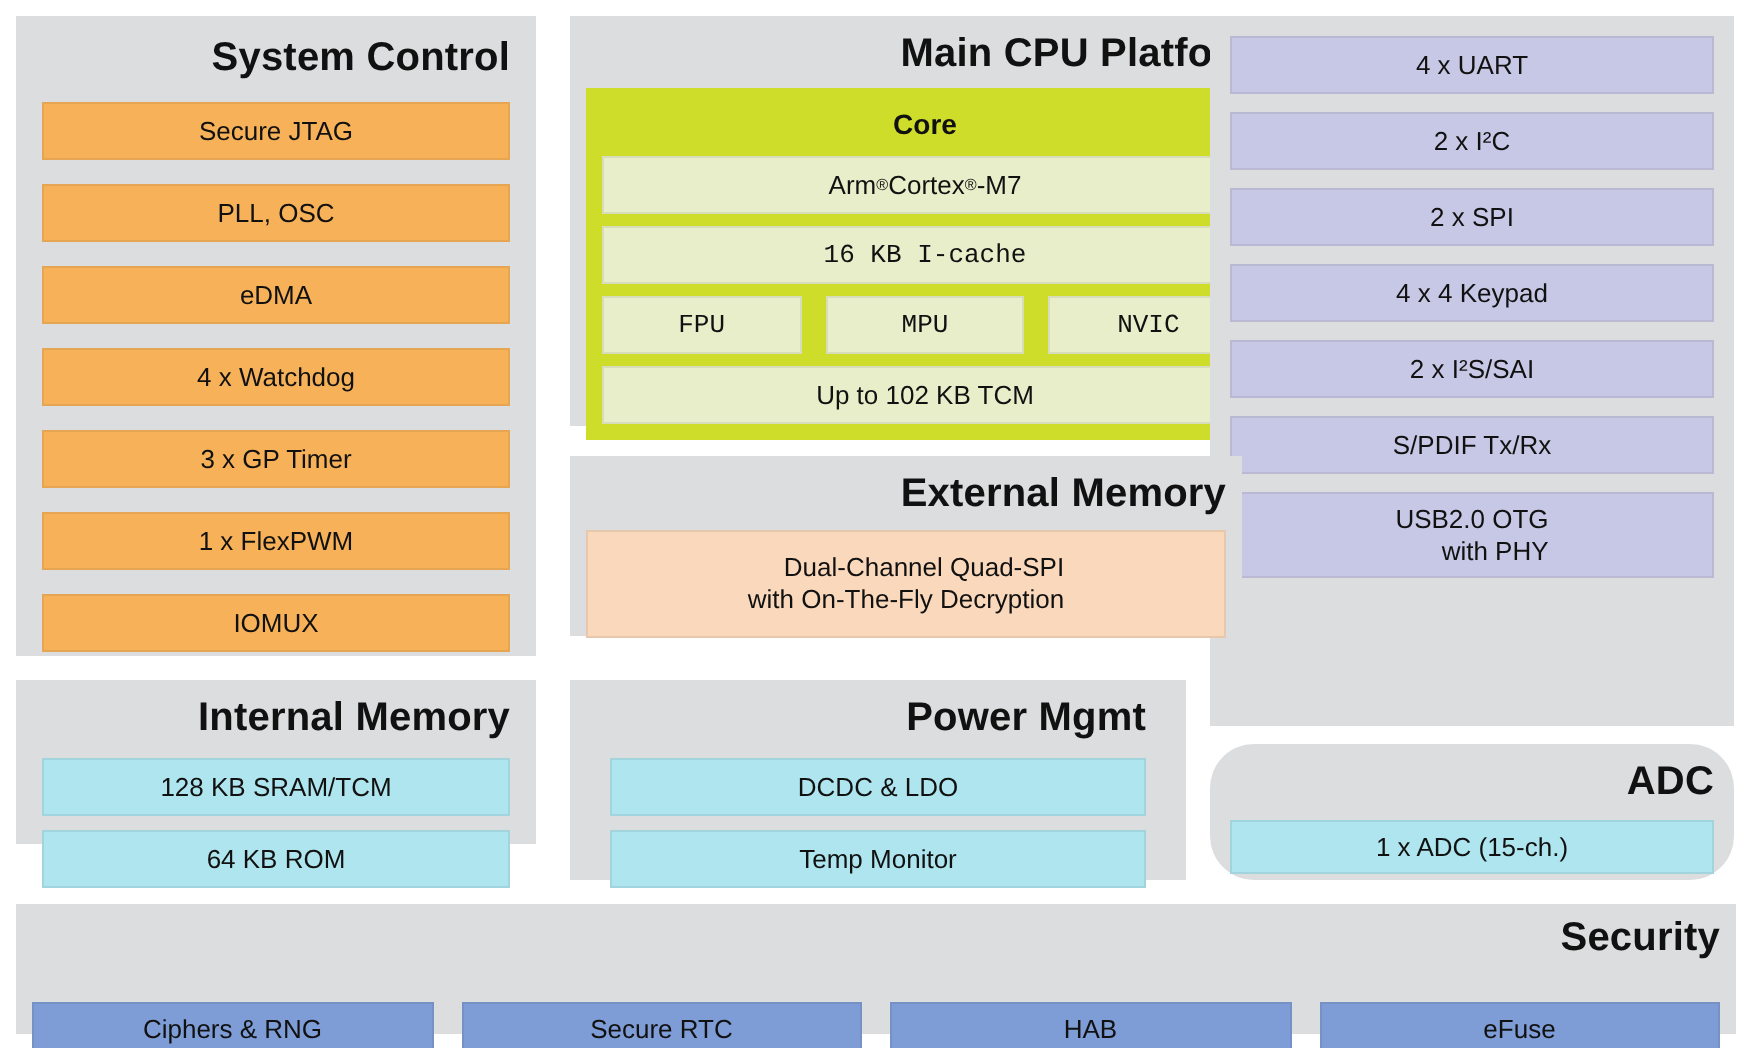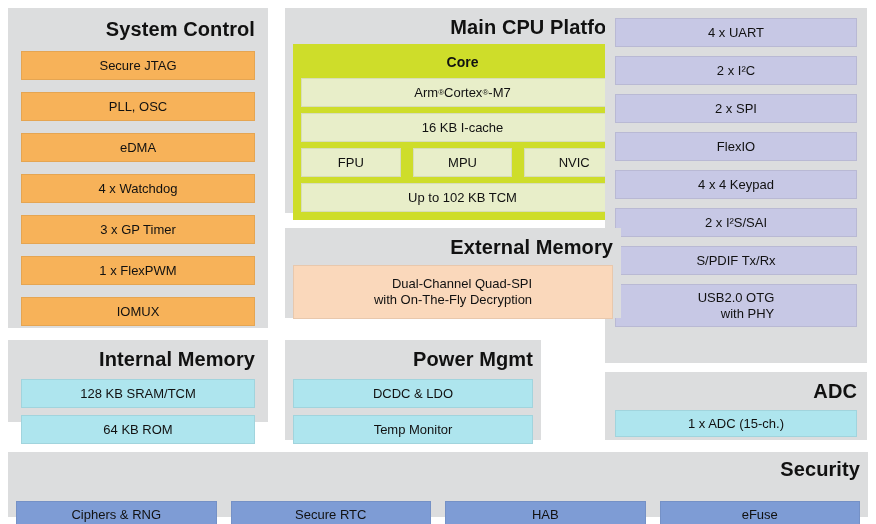--- a/index.html
+++ b/index.html
@@ -37,43 +37,43 @@
 
   
   .panel-system{left:8px;top:8px;width:260px;height:320px;padding:10px 13px 12px;}
   .panel-system h2{margin-bottom:10px;}
   .panel-system .col{gap:12px;}
 
   .panel-cpu{left:285px;top:8px;width:355px;height:205px;padding:8px 8px;}
   .panel-cpu h2{margin-bottom:5px;}
   .core{background:var(--green);padding:8px;display:flex;flex-direction:column;gap:6px;}
   .core h3{font-size:14px;font-weight:bold;text-align:center;margin:2px 0 2px;}
-  .core .row{gap:12px;}
+  .core .row{gap:12px;font-family:Liberation Mono, monospace;}
   .core .icache{flex:125;}
   .core .dcache{flex:133;}
   .core .unit{flex:1;}
 
   .panel-conn{left:605px;top:8px;width:262px;height:355px;padding:10px 10px;}
   .panel-conn h2{margin-bottom:9px;}
   .panel-conn .col{gap:9px;}
   .panel-conn .tall{min-height:43px;}
 
   .panel-extmem{left:285px;top:228px;width:336px;height:90px;padding:8px 8px;}
   .panel-extmem h2{margin-bottom:6px;}
   .panel-extmem .block{min-height:54px;}
 
   .panel-intmem{left:8px;top:340px;width:260px;height:82px;padding:8px 13px;}
   .panel-intmem h2{margin-bottom:8px;}
   .panel-intmem .col{gap:7px;}
 
-  .panel-power{left:285px;top:340px;width:256px;height:100px;padding:8px 8px;}
+  .panel-power{left:285px;top:340px;width:308px;height:100px;padding:8px 20px;}
   .panel-power h2{margin-bottom:8px;}
   .panel-power .col{gap:7px;}
 
-  .panel-adc{left:605px;top:372px;width:262px;height:68px;padding:8px 10px;}
+  .panel-adc{left:605px;top:372px;width:262px;height:68px;padding:8px 10px;border-radius:22px;}
   .panel-adc h2{margin-bottom:7px;}
   .panel-adc .block{min-height:27px;}
 
   .panel-security{left:8px;top:452px;width:860px;height:65px;padding:6px 8px;}
   .panel-security h2{margin-bottom:20px;}
   .panel-security .row{gap:14px;}
   .panel-security .block{flex:1;min-height:27px;}
 </style>
 </head>
 <body>
@@ -108,21 +108,20 @@
       </div>
       <div class="block pale">Up to 102 KB TCM</div>
     </div>
   </section>
 
   <section class="panel panel-conn">
     <div class="col">
       <div class="block lav">4 x UART</div>
       <div class="block lav">2 x I²C</div>
       <div class="block lav">2 x SPI</div>
-      <div class="block lav">FlexIO</div>
       <div class="block lav">4 x 4 Keypad</div>
       <div class="block lav">2 x I²S/SAI</div>
       <div class="block lav">S/PDIF Tx/Rx</div>
       <div class="block lav tall">USB2.0 OTG
 with PHY</div>
     </div>
   </section>
 
   <section class="panel panel-extmem">
     <h2>External Memory</h2>

